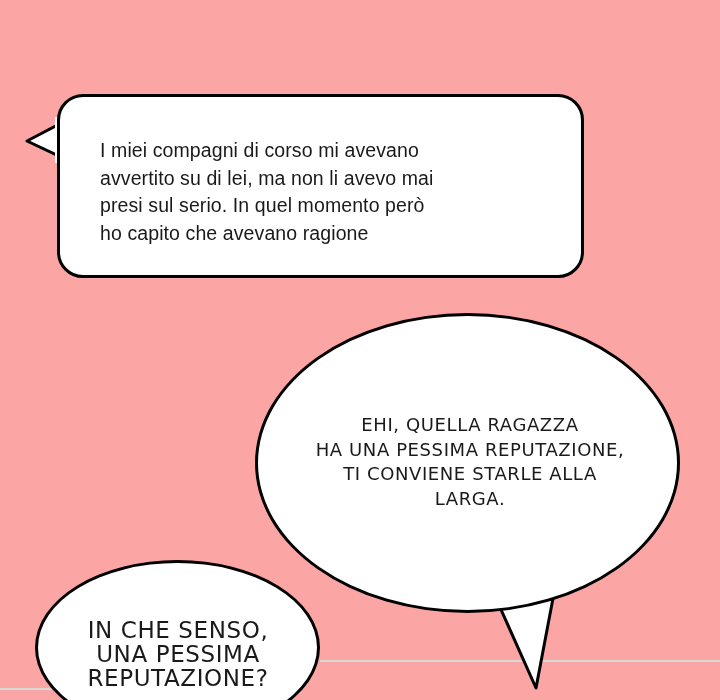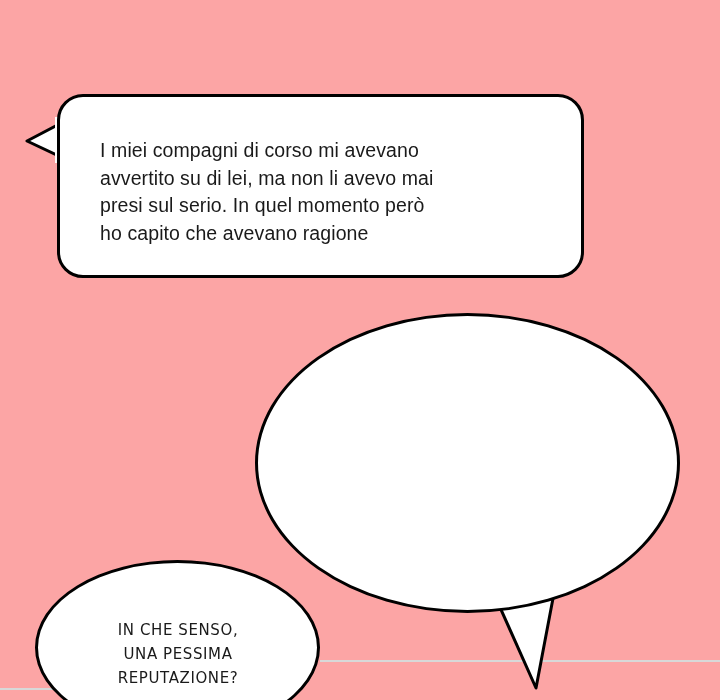--- a/index.html
+++ b/index.html
@@ -95,21 +95,21 @@
     border-radius: 50% / 50%;
     background: #ffffff;
     box-sizing: border-box;
   }
   .oval-text-2 {
     position: absolute;
     left: 60px;
     top: 618px;
     width: 236px;
     text-align: center;
-    font-size: 15px;
+    font-size: 23px;
     line-height: 24px;
     color: #1a1a1a;
     white-space: pre-line;
     letter-spacing: 0.6px;
     font-family: "DejaVu Sans", sans-serif;
   }
 
   
   .floor-line {
     position: absolute;
@@ -144,19 +144,23 @@
   <div class="narration-text">I miei compagni di corso mi avevano
 avvertito su di lei, ma non li avevo mai
 presi sul serio. In quel momento però
 ho capito che avevano ragione</div>
 
   <svg class="oval-tail" viewBox="0 0 90 120">
     <polygon points="6,6 78,2 56,118" fill="#ffffff" stroke="#000000" stroke-width="3" stroke-linejoin="round"></polygon>
     <rect x="0" y="0" width="88" height="14" fill="#ffffff"></rect>
   </svg>
   <div class="oval-balloon"></div>
+  <div class="oval-text">EHI, QUELLA RAGAZZA
+HA UNA PESSIMA REPUTAZIONE,
+TI CONVIENE STARLE ALLA
+LARGA.</div>
 
   <div class="oval-balloon-2"></div>
   <div class="oval-text-2">IN CHE SENSO,
 UNA PESSIMA
 REPUTAZIONE?</div>
 
 </div>
 
 </body></html>

